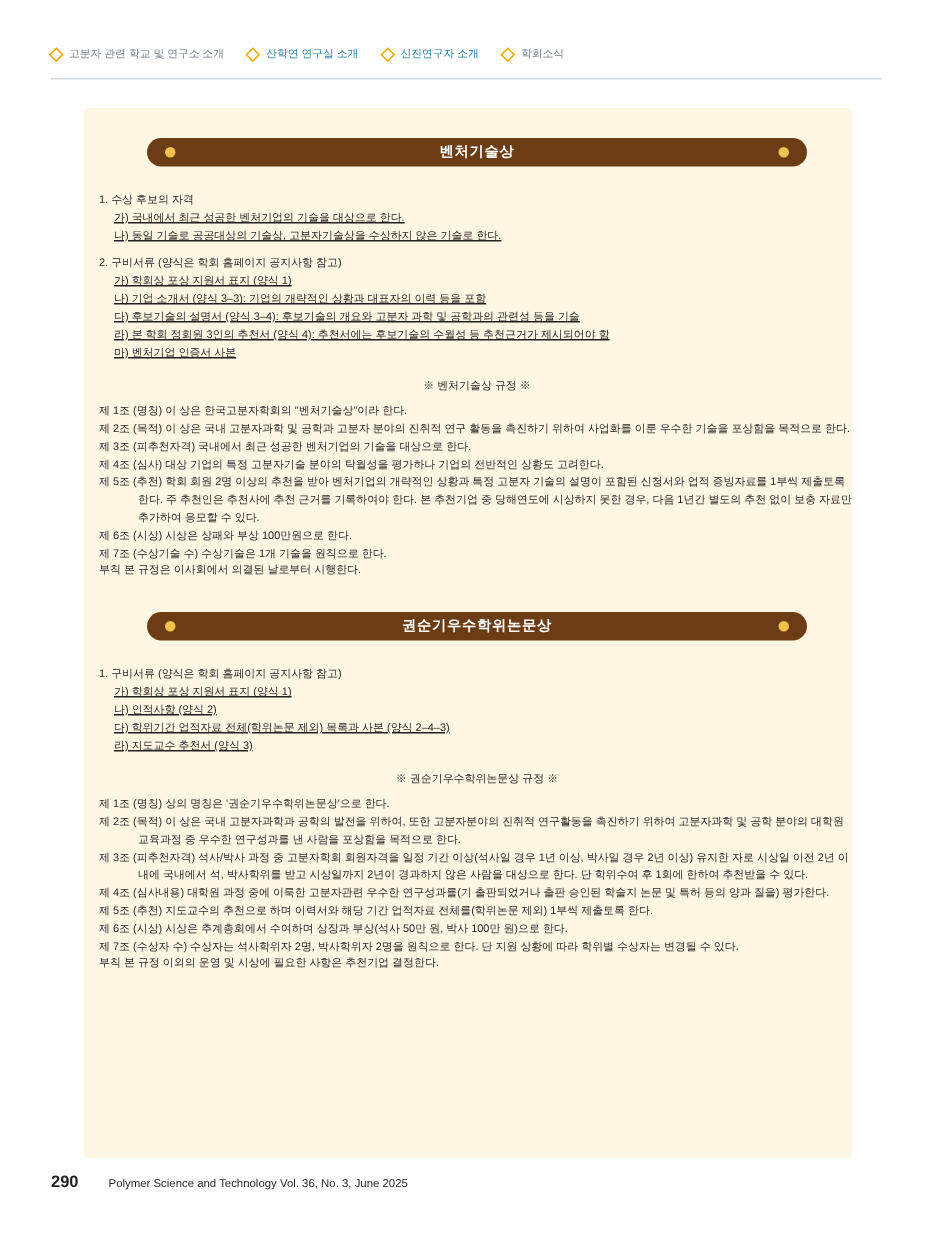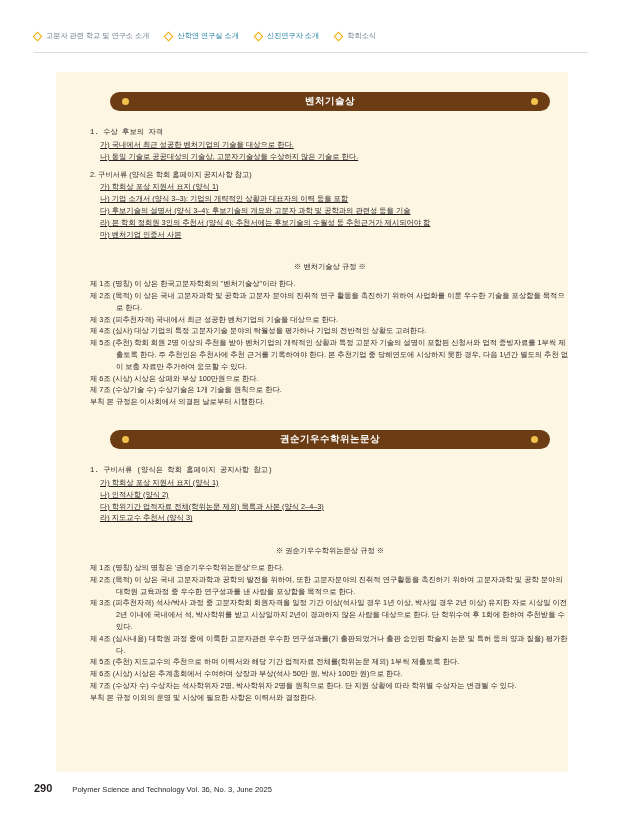--- a/index.html
+++ b/index.html
@@ -65,21 +65,21 @@
     height: 700px;
     background: #fdf6e3;
     border-radius: 3px;
   }
 
   .inner {
     position: absolute;
     left: 0;
     top: 0;
     width: 540px;
-    padding: 20px 26px 0 34px;
+    padding: 20px 26px 0 10px;
     box-sizing: border-box;
   }
 
   
   .ribbon {
     position: relative;
     height: 19px;
     margin: 0 auto 16px auto;
     width: 440px;
     background: #6c3d14;
@@ -107,26 +107,26 @@
 
   .section2 { margin-top: 22px; }
 
   
   p {
     margin: 0;
     font-size: 7.3px;
     line-height: 1.62;
     color: #231f20;
   }
-  .l1 { margin-top: 16px; font-family: Liberation Mono, monospace; }
+  .l1 { margin-top: 16px; }
   .indent1 { padding-left: 10px; text-decoration: underline; }
   .gap-s { margin-top: 7px; }
   .center {
     text-align: center;
-    margin-top: 21px;
+    margin-top: 11px;
     margin-bottom: 5px;
   }
   .art {
     text-indent: 0;
     padding-left: 26px;
     text-indent: -26px;
   }
 
   
   .footer {
@@ -215,20 +215,20 @@
 
     <p class="center">※ 권순기우수학위논문상 규정 ※</p>
 
     <p class="art">제 1조 (명칭) 상의 명칭은 '권순기우수학위논문상'으로 한다.</p>
     <p class="art">제 2조 (목적) 이 상은 국내 고분자과학과 공학의 발전을 위하여, 또한 고분자분야의 진취적 연구활동을 촉진하기 위하여 고분자과학 및 공학 분야의 대학원 교육과정 중 우수한 연구성과를 낸 사람을 포상함을 목적으로 한다.</p>
     <p class="art">제 3조 (피추천자격) 석사/박사 과정 중 고분자학회 회원자격을 일정 기간 이상(석사일 경우 1년 이상, 박사일 경우 2년 이상) 유지한 자로 시상일 이전 2년 이내에 국내에서 석, 박사학위를 받고 시상일까지 2년이 경과하지 않은 사람을 대상으로 한다. 단 학위수여 후 1회에 한하여 추천받을 수 있다.</p>
     <p class="art">제 4조 (심사내용) 대학원 과정 중에 이룩한 고분자관련 우수한 연구성과를(기 출판되었거나 출판 승인된 학술지 논문 및 특허 등의 양과 질을) 평가한다.</p>
     <p class="art">제 5조 (추천) 지도교수의 추천으로 하며 이력서와 해당 기간 업적자료 전체를(학위논문 제외) 1부씩 제출토록 한다.</p>
     <p class="art">제 6조 (시상) 시상은 추계총회에서 수여하며 상장과 부상(석사 50만 원, 박사 100만 원)으로 한다.</p>
     <p class="art">제 7조 (수상자 수) 수상자는 석사학위자 2명, 박사학위자 2명을 원칙으로 한다. 단 지원 상황에 따라 학위별 수상자는 변경될 수 있다.</p>
-    <p class="art">부칙 본 규정 이외의 운영 및 시상에 필요한 사항은 이력서와 결정한다.</p>
+    <p class="art">부칙 본 규정 이외의 운영 및 시상에 필요한 사항은 추천기업 결정한다.</p>
   </div>
 </div>
 
 <div class="footer">
   <span class="pageno">290</span>
   <span class="journal">Polymer Science and Technology  Vol. 36, No. 3, June 2025</span>
 </div>
 
 </body></html>

